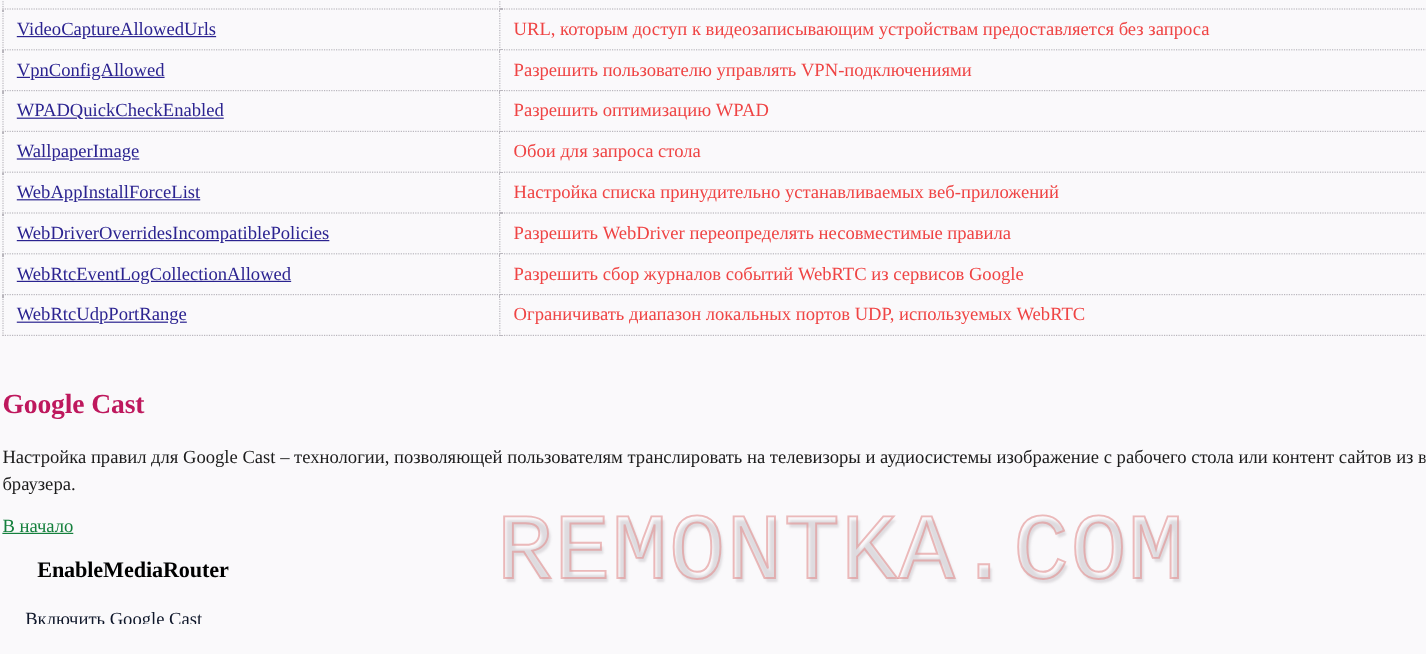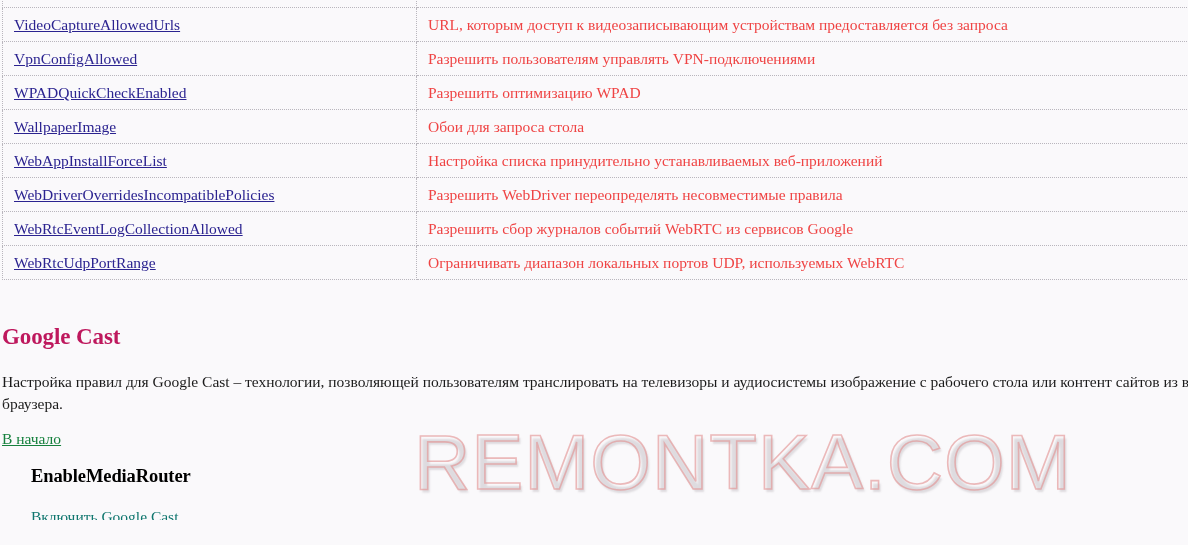--- a/index.html
+++ b/index.html
@@ -104,45 +104,45 @@
     left: 31px;
     top: 466px;
     margin: 0;
     font-size: 18.5px;
     font-weight: bold;
     color: #000000;
     letter-spacing: -0.1px;
   }
   p.policy-summary {
     position: absolute;
-    left: 31px;
+    left: 21px;
     top: 507px;
     margin: 0;
     font-size: 15.5px;
     line-height: 20px;
-    color: #0f766e;
+    color: #0f172a;
   }
   p.policy-next-line {
     position: absolute;
     left: 31px;
     top: 538px;
     margin: 0;
     font-size: 15.5px;
     line-height: 20px;
     color: #1b1b1b;
     overflow: hidden;
     height: 7px;            
   }
 
   
   .watermark {
     position: absolute;
     left: 414px;
     top: 423px;
-    font-family: Liberation Sans, sans-serif;
+    font-family: Liberation Mono, monospace;
     font-size: 78px;
     font-weight: normal;
     letter-spacing: 1px;
     line-height: 1;
     color: transparent;
     -webkit-text-stroke: 1.6px rgba(226, 146, 146, 0.62);
     text-shadow: 2px 3px 2px rgba(150, 145, 150, 0.28);
     pointer-events: none;
     user-select: none;
     white-space: nowrap;
@@ -173,21 +173,21 @@
           <td class="col-desc">
             <span class="desc-text">URL, которым доступ к видеозаписывающим устройствам предоставляется без запроса</span>
           </td>
         </tr>
 
         <tr>
           <td class="col-name">
             <a class="policy-link" href="#">VpnConfigAllowed</a>
           </td>
           <td class="col-desc">
-            <span class="desc-text">Разрешить пользователям управлять VPN-подключениями</span>
+            <span class="desc-text">Разрешить пользователю управлять VPN-подключениями</span>
           </td>
         </tr>
 
         <tr>
           <td class="col-name">
             <a class="policy-link" href="#">WPADQuickCheckEnabled</a>
           </td>
           <td class="col-desc">
             <span class="desc-text">Разрешить оптимизацию WPAD</span>
           </td>

